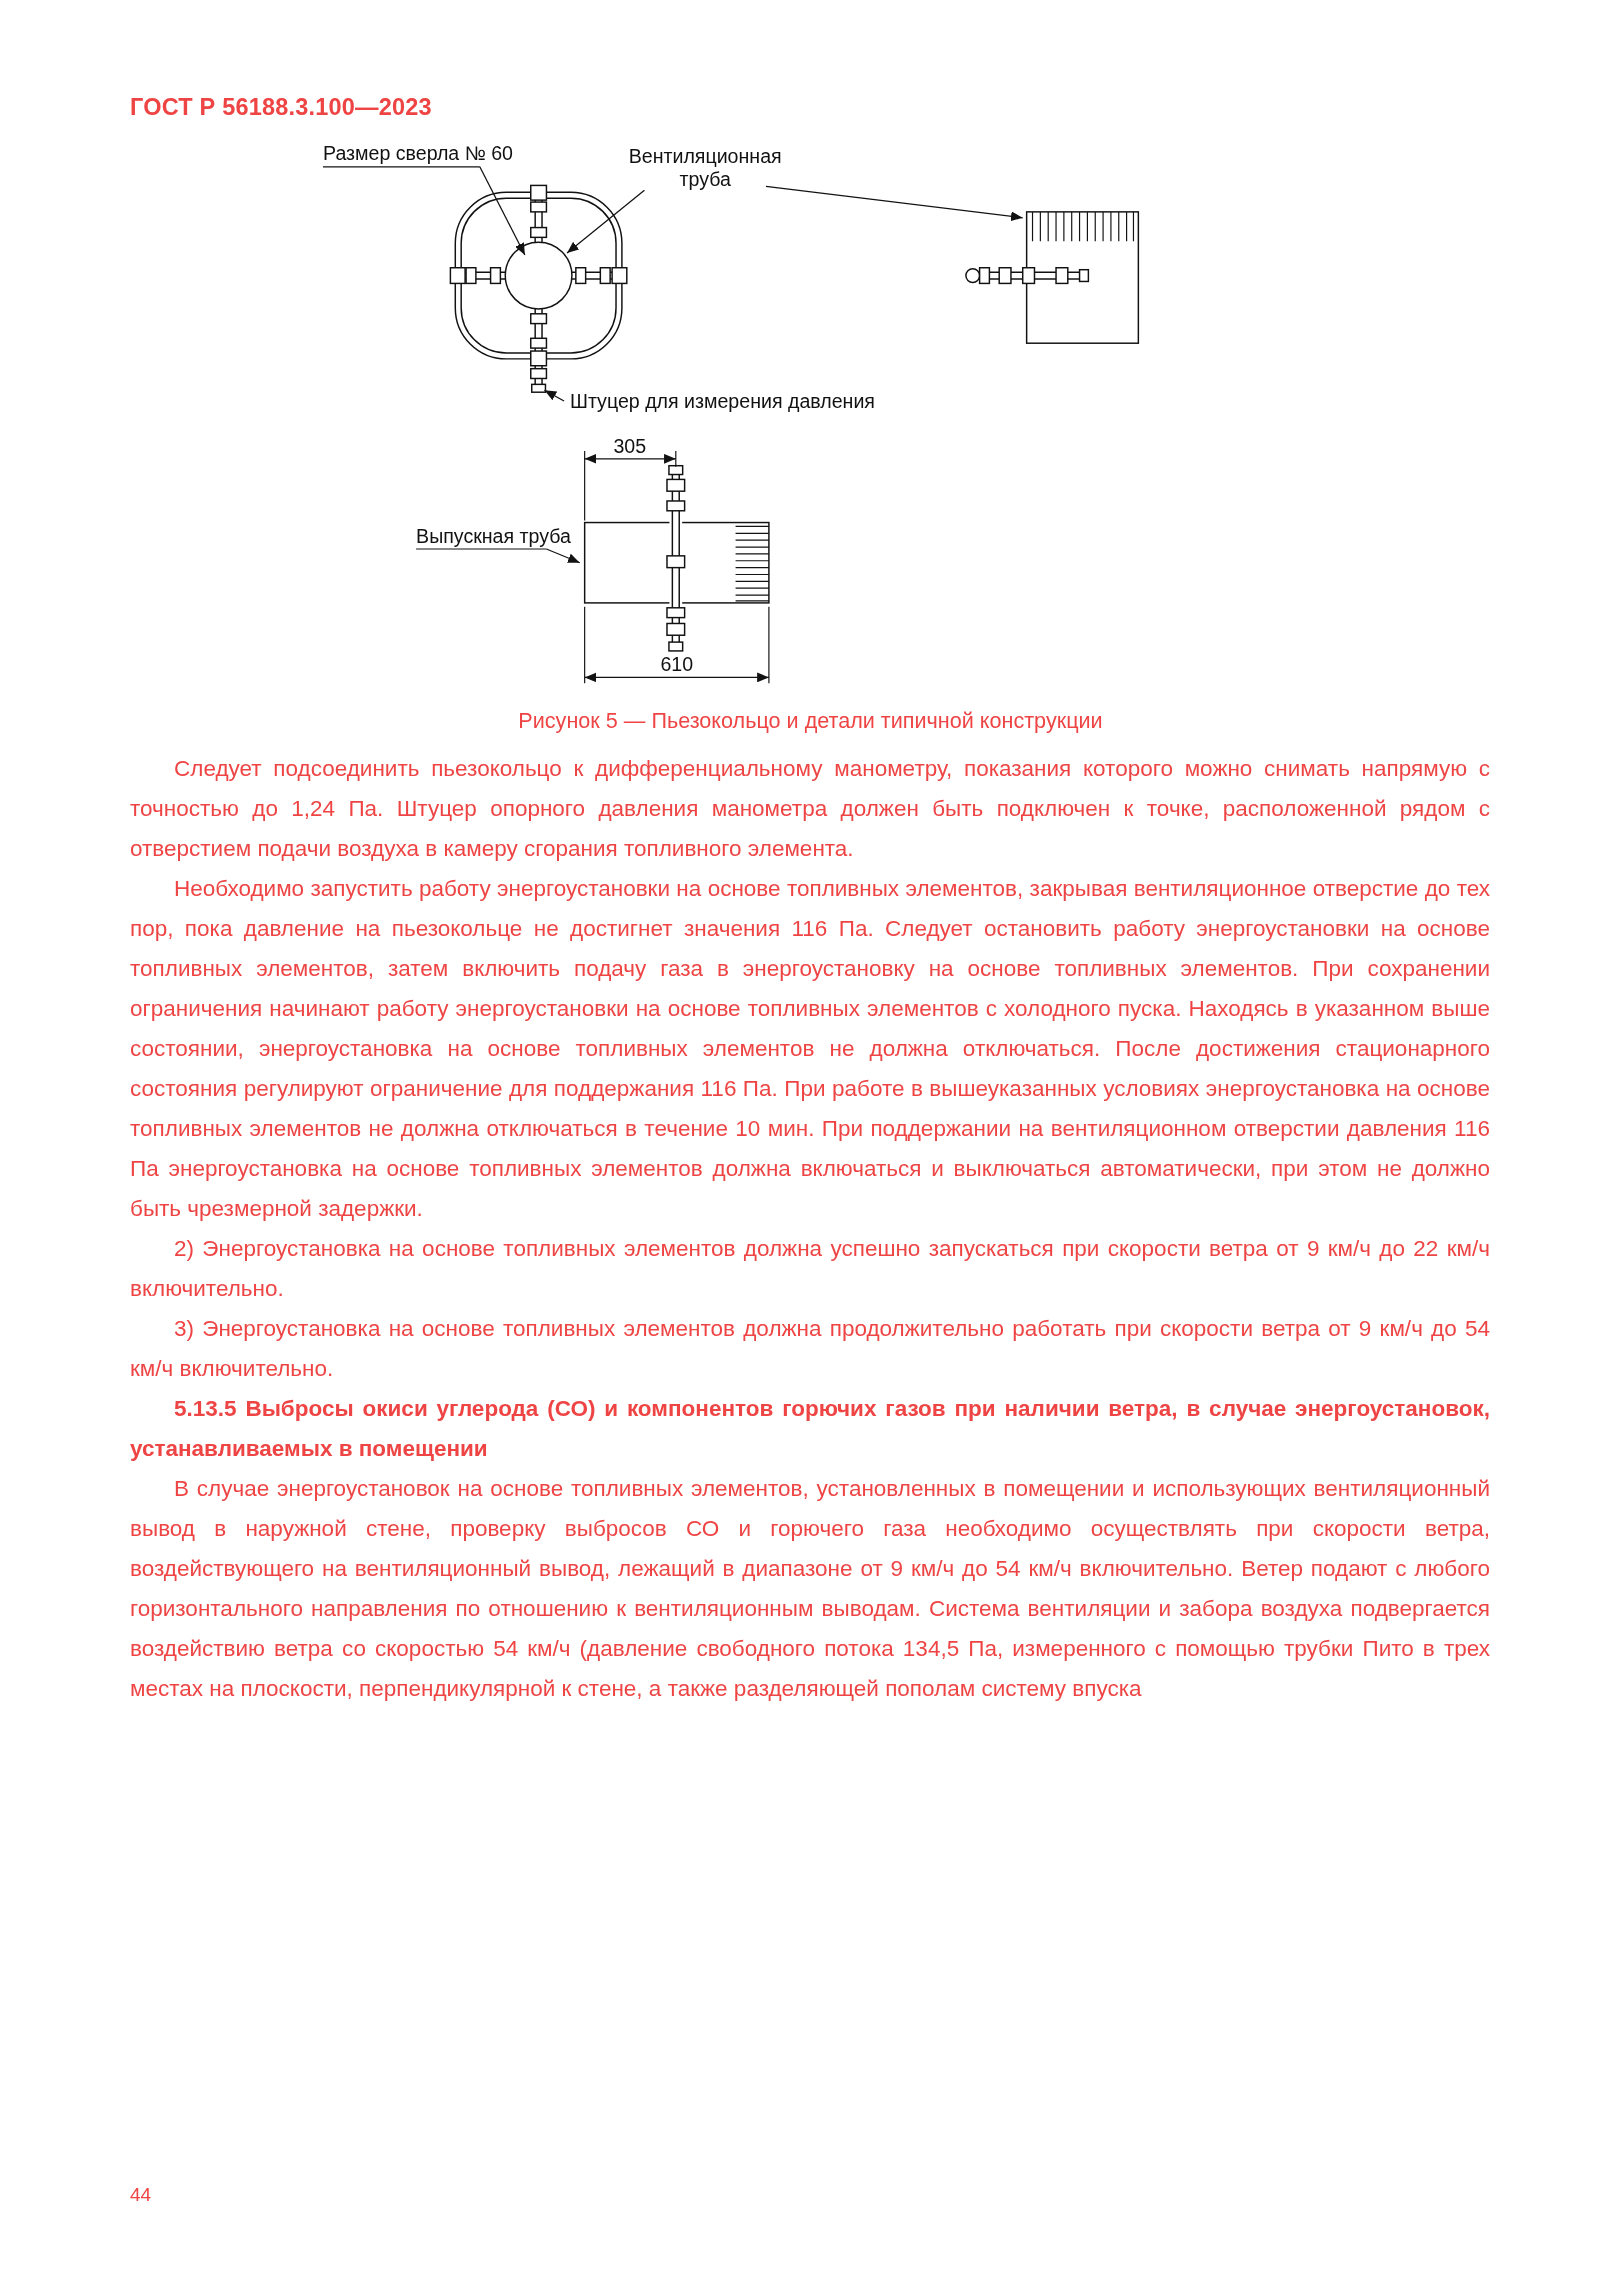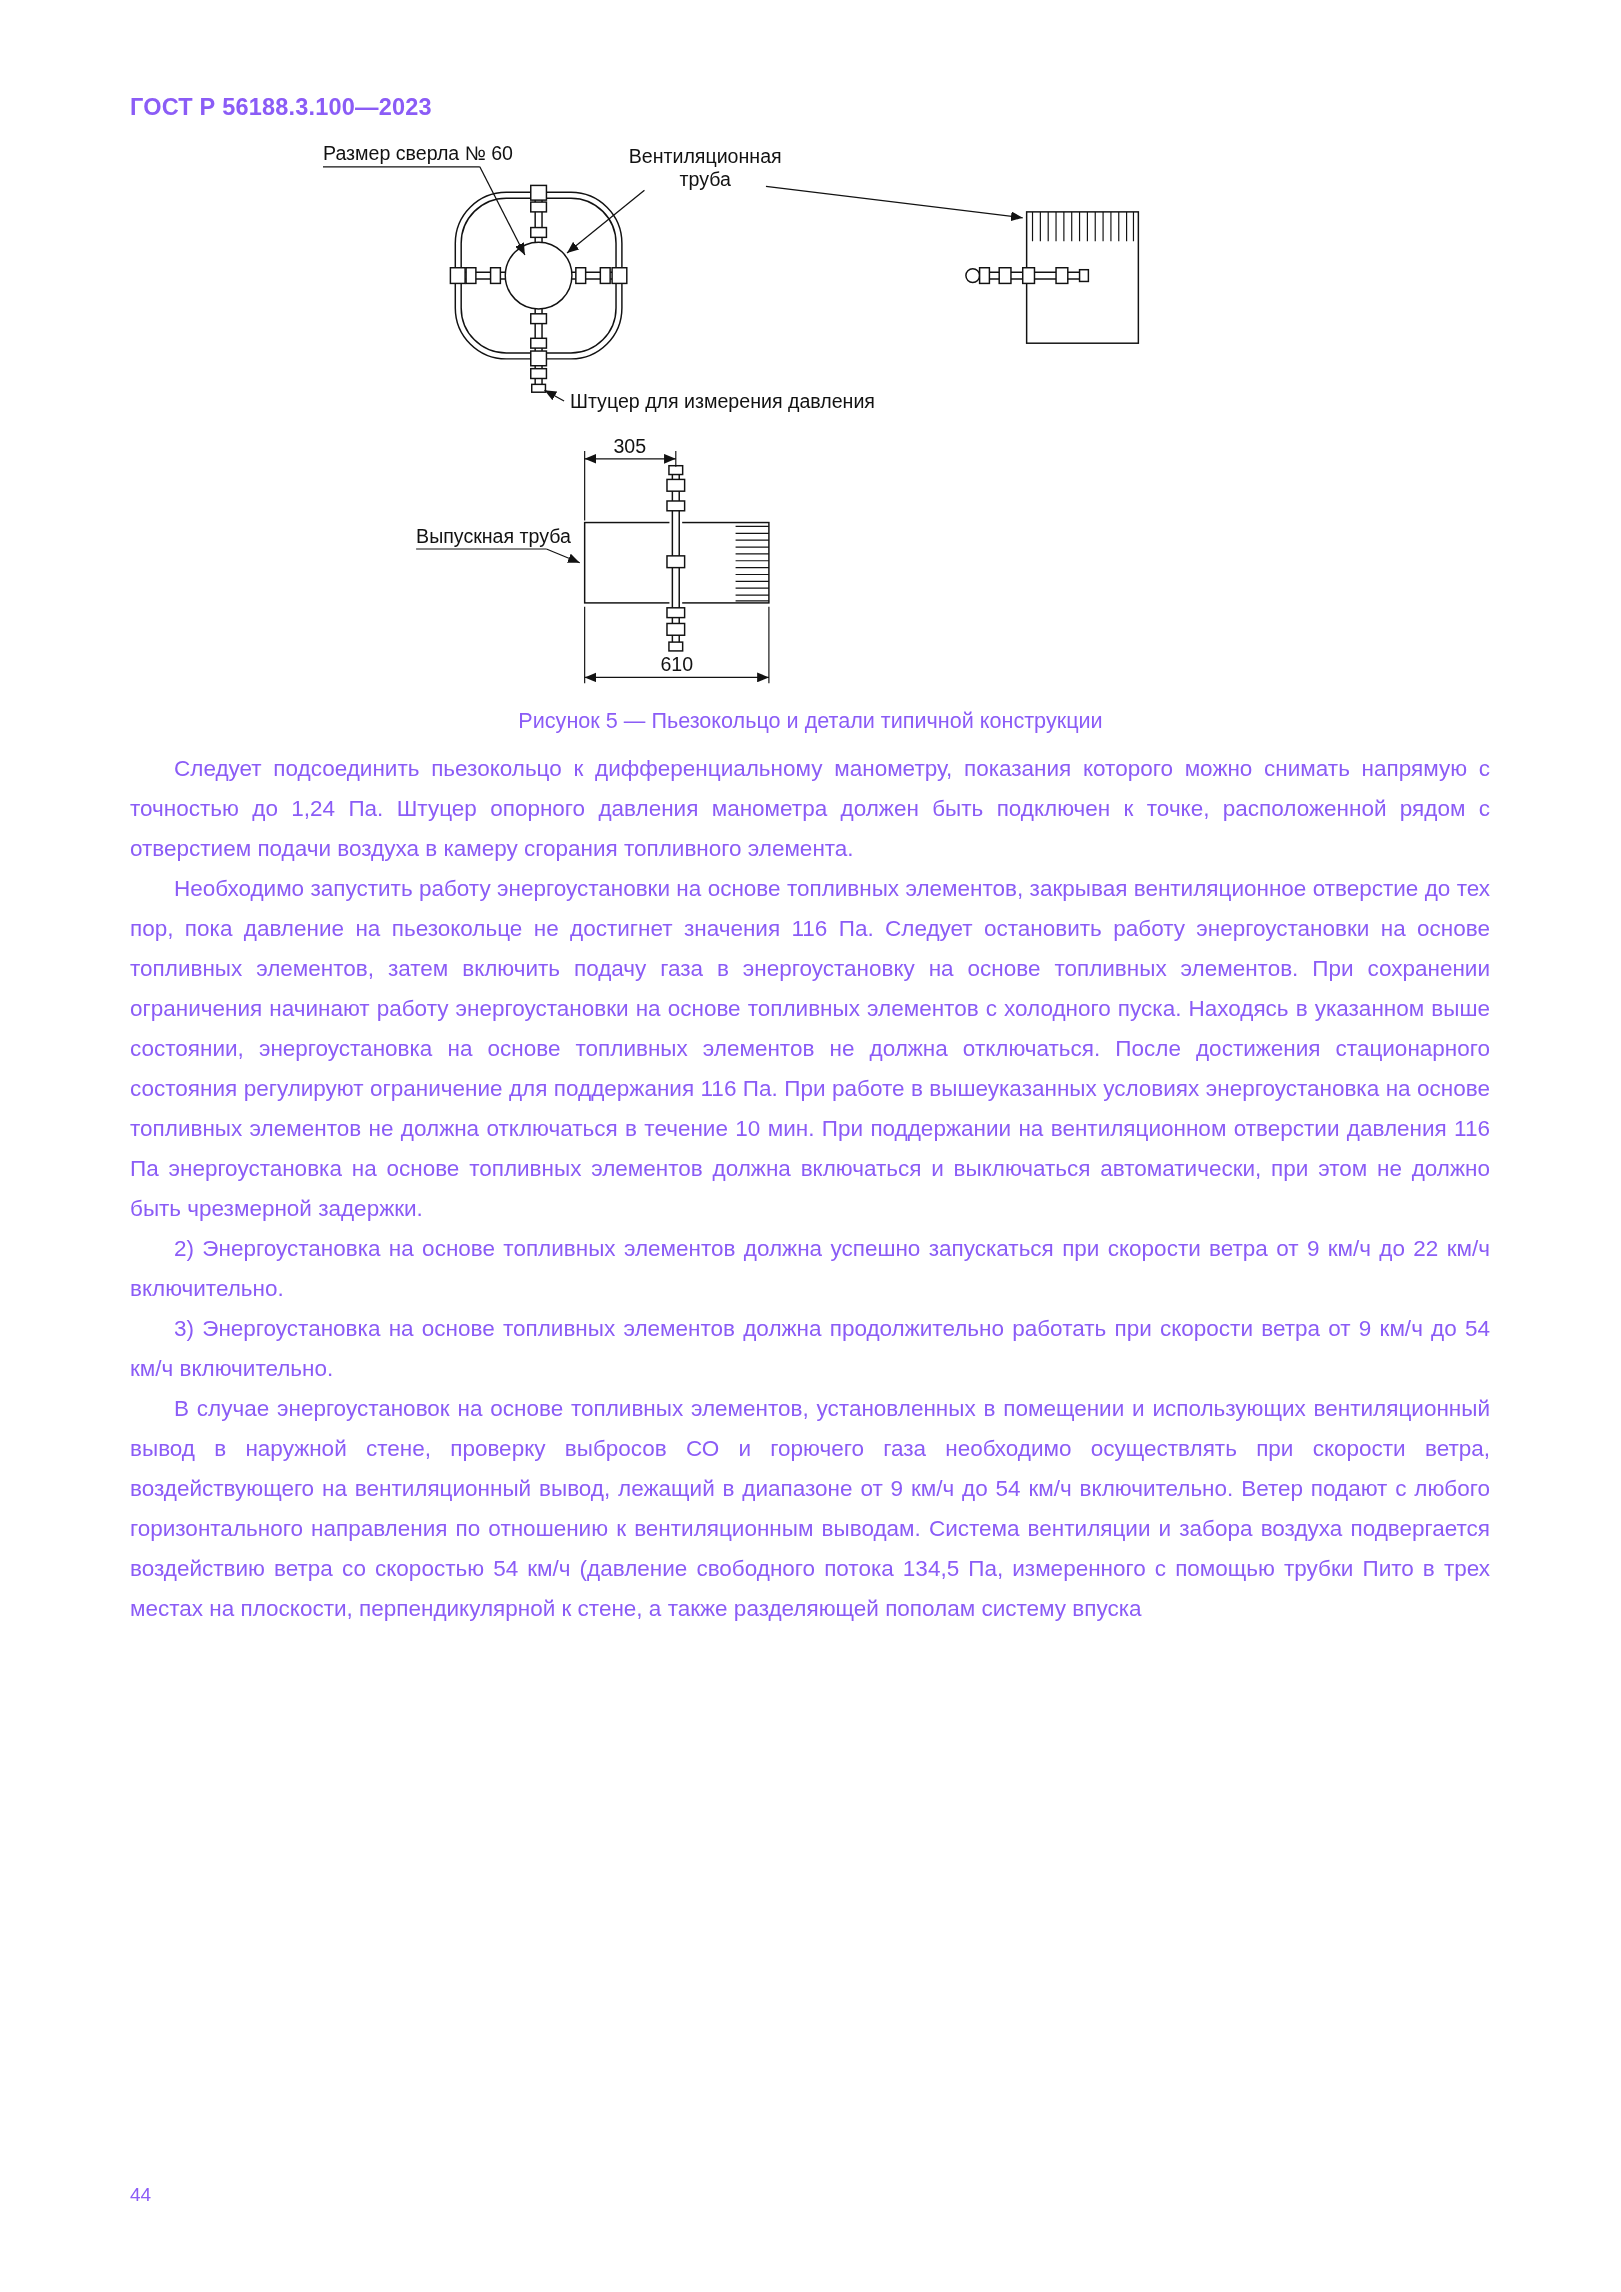--- a/index.html
+++ b/index.html
@@ -1,21 +1,21 @@
 <!DOCTYPE html>
 <html lang="ru"><head>
 <meta charset="utf-8">
 <style>
   html,body{margin:0;padding:0;background:#ffffff;}
   .page{
     position:relative;
     width:1621px;height:2293px;
     background:#ffffff;
     font-family:"Liberation Sans", sans-serif;
-    color:#8b5cf6;
+    color:#ef4444;
     overflow:hidden;
   }
   .doc-number{
     position:absolute;left:130px;top:94px;
     font-size:23.5px;font-weight:bold;letter-spacing:0.2px;
   }
   .figure-area{
     position:absolute;left:323px;top:143px;
     width:882px;height:567px;
   }
@@ -155,19 +155,20 @@
     </svg>
   </div>
 
   <div class="figure-caption">Рисунок 5 — Пьезокольцо и детали типичной конструкции</div>
 
   <div class="body-text">
     <p>Следует подсоединить пьезокольцо к дифференциальному манометру, показания которого можно снимать напрямую с точностью до 1,24 Па. Штуцер опорного давления манометра должен быть подключен к точке, расположенной рядом с отверстием подачи воздуха в камеру сгорания топливного элемента.</p>
     <p>Необходимо запустить работу энергоустановки на основе топливных элементов, закрывая вентиляционное отверстие до тех пор, пока давление на пьезокольце не достигнет значения 116 Па. Следует остановить работу энергоустановки на основе топливных элементов, затем включить подачу газа в энергоустановку на основе топливных элементов. При сохранении ограничения начинают работу энергоустановки на основе топливных элементов с холодного пуска. Находясь в указанном выше состоянии, энергоустановка на основе топливных элементов не должна отключаться. После достижения стационарного состояния регулируют ограничение для поддержания 116 Па. При работе в вышеуказанных условиях энергоустановка на основе топливных элементов не должна отключаться в течение 10 мин. При поддержании на вентиляционном отверстии давления 116 Па энергоустановка на основе топливных элементов должна включаться и выключаться автоматически, при этом не должно быть чрезмерной задержки.</p>
     <p>2) Энергоустановка на основе топливных элементов должна успешно запускаться при скорости ветра от 9 км/ч до 22 км/ч включительно.</p>
     <p>3) Энергоустановка на основе топливных элементов должна продолжительно работать при скорости ветра от 9 км/ч до 54 км/ч включительно.</p>
+    <p class="heading">5.13.5 Выбросы окиси углерода (СО) и компонентов горючих газов при наличии ветра, в случае энергоустановок, устанавливаемых в помещении</p>
     <p>В случае энергоустановок на основе топливных элементов, установленных в помещении и использующих вентиляционный вывод в наружной стене, проверку выбросов СО и горючего газа необходимо осуществлять при скорости ветра, воздействующего на вентиляционный вывод, лежащий в диапазоне от 9 км/ч до 54 км/ч включительно. Ветер подают с любого горизонтального направления по отношению к вентиляционным выводам. Система вентиляции и забора воздуха подвергается воздействию ветра со скоростью 54 км/ч (давление свободного потока 134,5 Па, измеренного с помощью трубки Пито в трех местах на плоскости, перпендикулярной к стене, а также разделяющей пополам систему впуска</p>
   </div>
 
   <div class="page-number">44</div>
 
 </div>
 
 
 </body></html>

